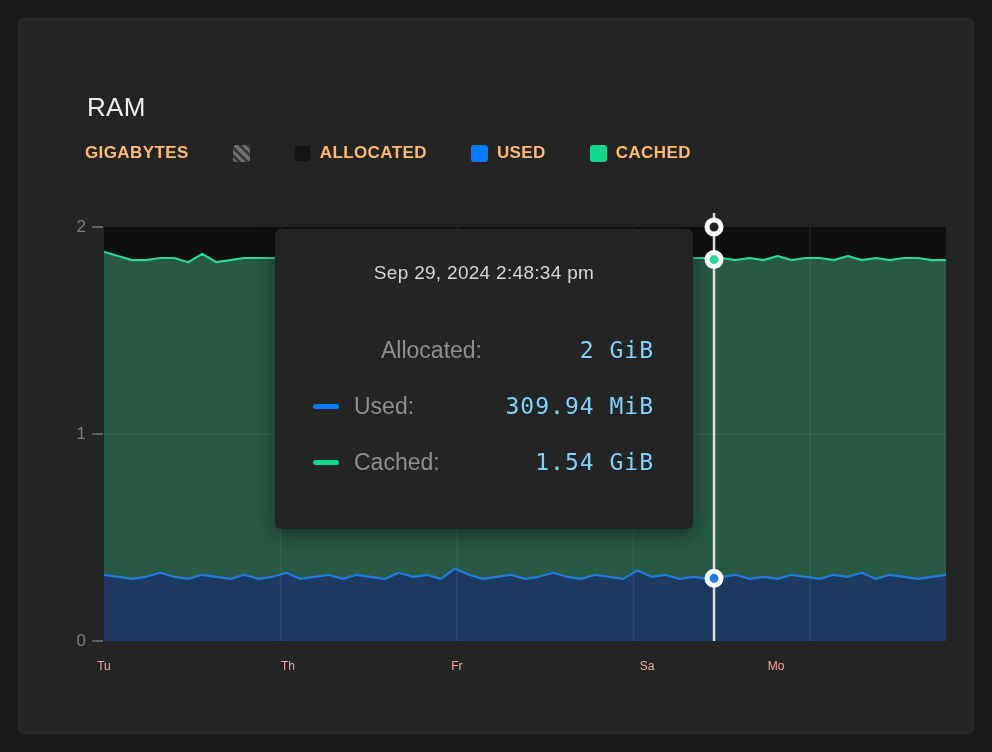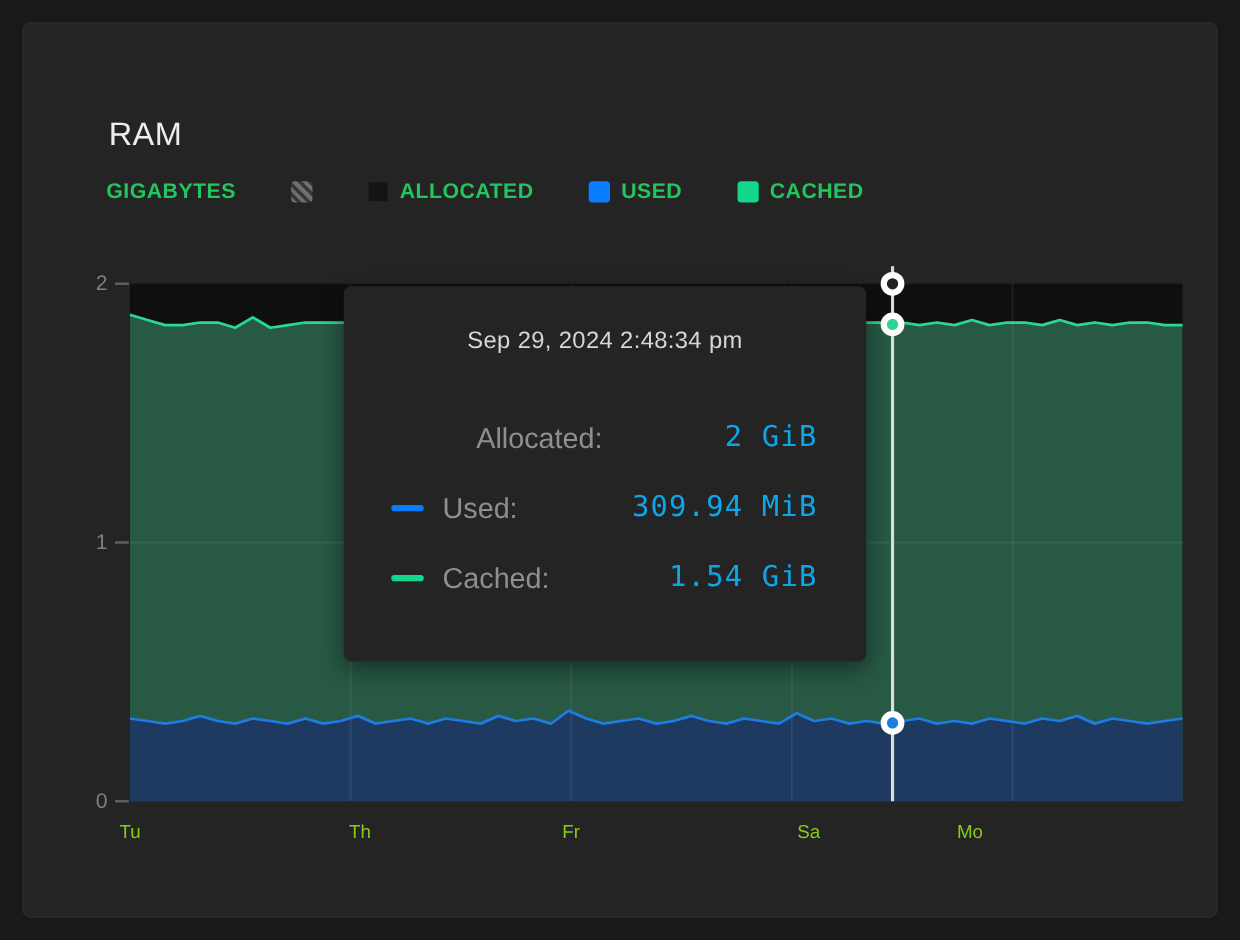--- a/index.html
+++ b/index.html
@@ -6,44 +6,44 @@
   html, body { width: 992px; height: 752px; background: #191919; overflow: hidden;
     font-family: "Liberation Sans", sans-serif; }
   #panel { position: absolute; left: 18px; top: 18px; width: 956px; height: 716px;
     background: #242424; border: 1px solid #2e2e2e; border-radius: 6px; }
   #ram-title { position: absolute; left: 68px; top: 72px; font-size: 26px; line-height: 32px;
     font-weight: 500; color: #ededed; letter-spacing: 0.3px; }
   
   #legend { position: absolute; left: 66px; top: 122px; height: 24px; display: flex;
     align-items: center; gap: 44px; }
   .legend-item { display: flex; align-items: center; gap: 9px; font-size: 17px; font-weight: 700;
-    color: #22c55e; letter-spacing: 0.4px; white-space: nowrap; }
+    color: #fdba74; letter-spacing: 0.4px; white-space: nowrap; }
   .swatch { width: 17px; height: 17px; border-radius: 3px; flex: 0 0 auto; }
   .swatch-hatched { background: repeating-linear-gradient(45deg, #6f6f6f 0 3px, #383838 3px 6px); }
   .swatch-allocated { border: 1px solid rgba(255,255,255,0.06); }
   
   #plot { position: absolute; left: 85px; top: 208px; width: 842px; height: 414px; background: #0f0f0f; }
   #chart-svg { position: absolute; left: 0; top: 0; overflow: visible; display: block; }
   .y-label { position: absolute; width: 30px; text-align: right; font-size: 17px; color: #7f7f7f;
     line-height: 18px; }
   .y-tick { position: absolute; width: 11px; height: 2px; background: #5f5f5f; }
-  .x-label { position: absolute; top: 0; transform: translateX(-50%); font-size: 15px;
-    color: #84cc16; line-height: 20px; }
+  .x-label { position: absolute; top: 0; transform: translateX(-50%); font-size: 12px;
+    color: #fca5a5; line-height: 20px; }
   #x-axis { position: absolute; left: 85px; top: 637px; width: 842px; height: 22px; }
   
   #tooltip { position: absolute; left: 256px; top: 210px; width: 418px; height: 300px;
     background: #242424; border-radius: 6px; box-shadow: 0 6px 18px rgba(0,0,0,0.45); z-index: 5; }
   #tooltip-header { position: absolute; left: 0; right: 0; top: 33px; text-align: center;
     font-size: 19px; color: #d6d6d6; letter-spacing: 0.3px; }
   .tip-row { position: absolute; left: 0; right: 0; height: 32px; display: flex; align-items: center; }
   .tip-row-0 { top: 105px; gap: 27px; } .tip-row-1 { top: 161px; } .tip-row-2 { top: 217px; }
   .tip-marker { width: 26px; height: 5px; border-radius: 3px; margin-left: 38px; flex: 0 0 auto; }
   .tip-label { margin-left: 15px; font-size: 23px; color: #8f8f8f; }
   .tip-value { margin-left: auto; margin-right: 39px; font-size: 23px; letter-spacing: 1px;
-    color: #0ea5e9; font-family: "DejaVu Sans Mono", monospace; }
+    color: #7dd3fc; font-family: "DejaVu Sans Mono", monospace; }
 </style>
 </head>
 <body>
 
 <div id="panel">
   <div id="ram-title">RAM</div>
 
   <div id="legend">
     <span class="legend-item">GIGABYTES</span>
     <span class="legend-item">

